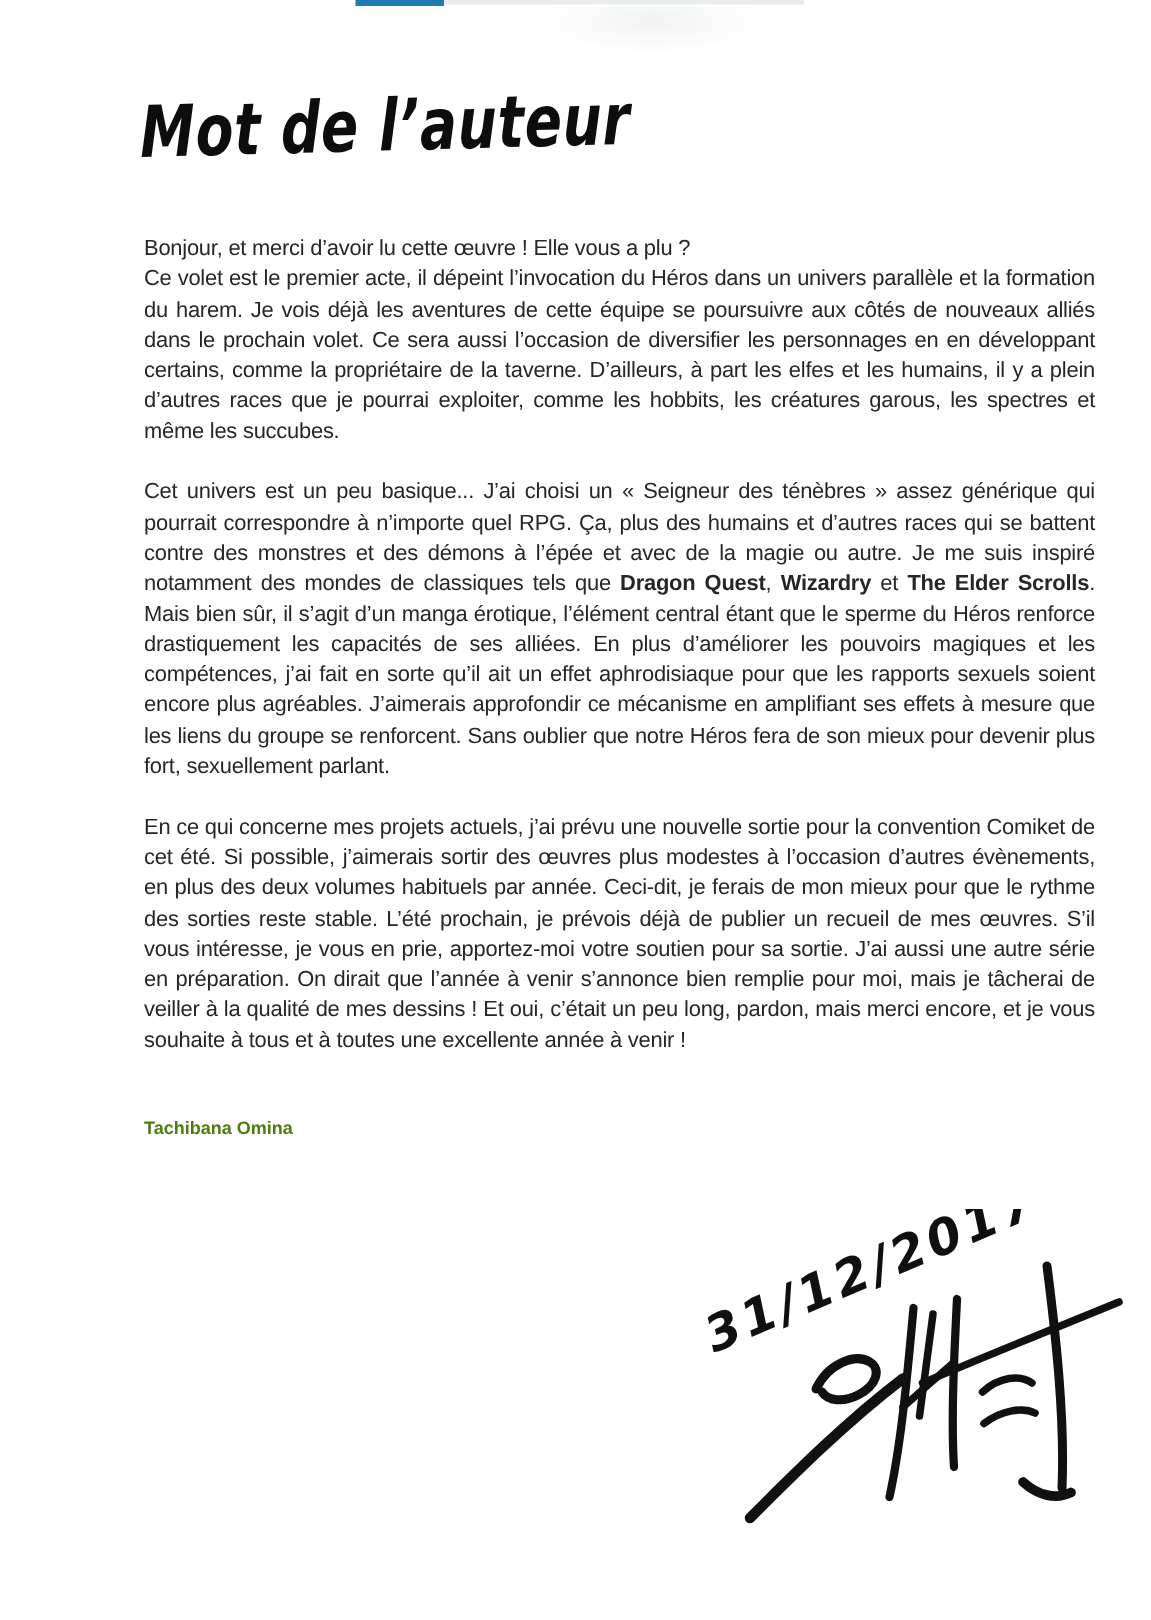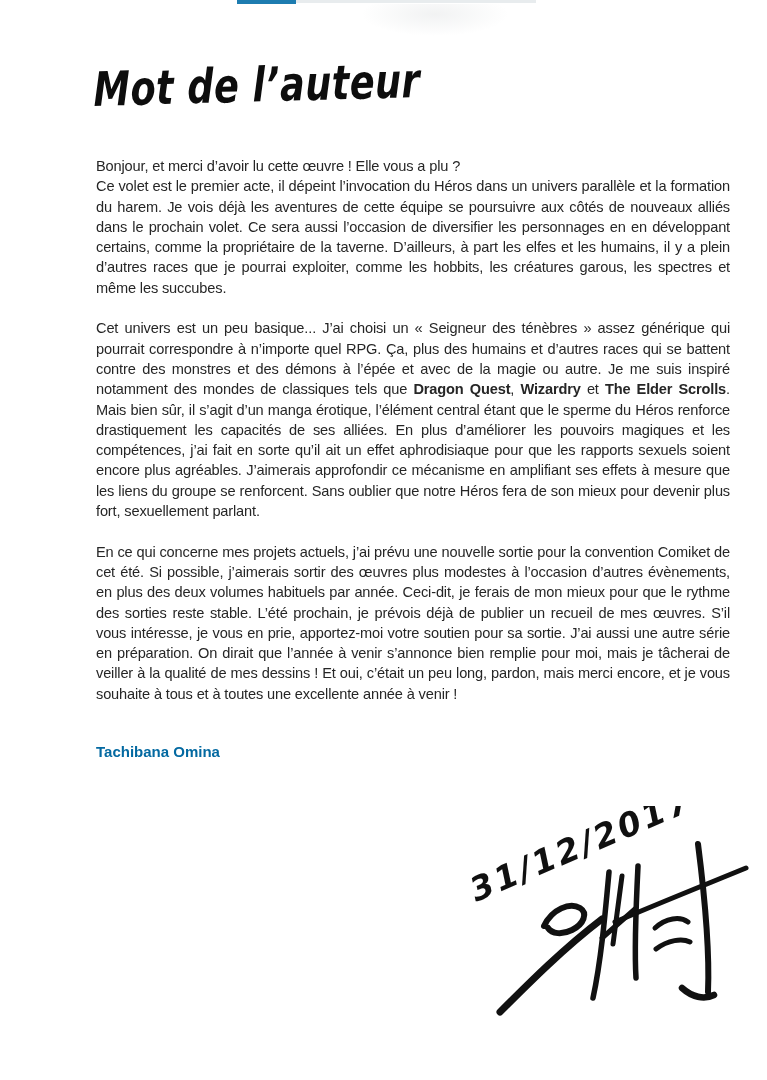--- a/index.html
+++ b/index.html
@@ -73,23 +73,23 @@
   }
   .para-gap {
     height: 20.3px;
   }
   .game-title {
     font-weight: bold;
   }
   .author-name {
     margin-top: 38px !important;
     font-weight: bold;
-    font-size: 15px;
+    font-size: 12px;
     letter-spacing: 0;
-    color: #0369a1;
+    color: #4d7c0f;
   }
   
   .signature-svg {
     position: absolute;
     left: 452px;
     top: 806px;
     width: 312px;
     height: 230px;
   }
   .sig-stroke {

